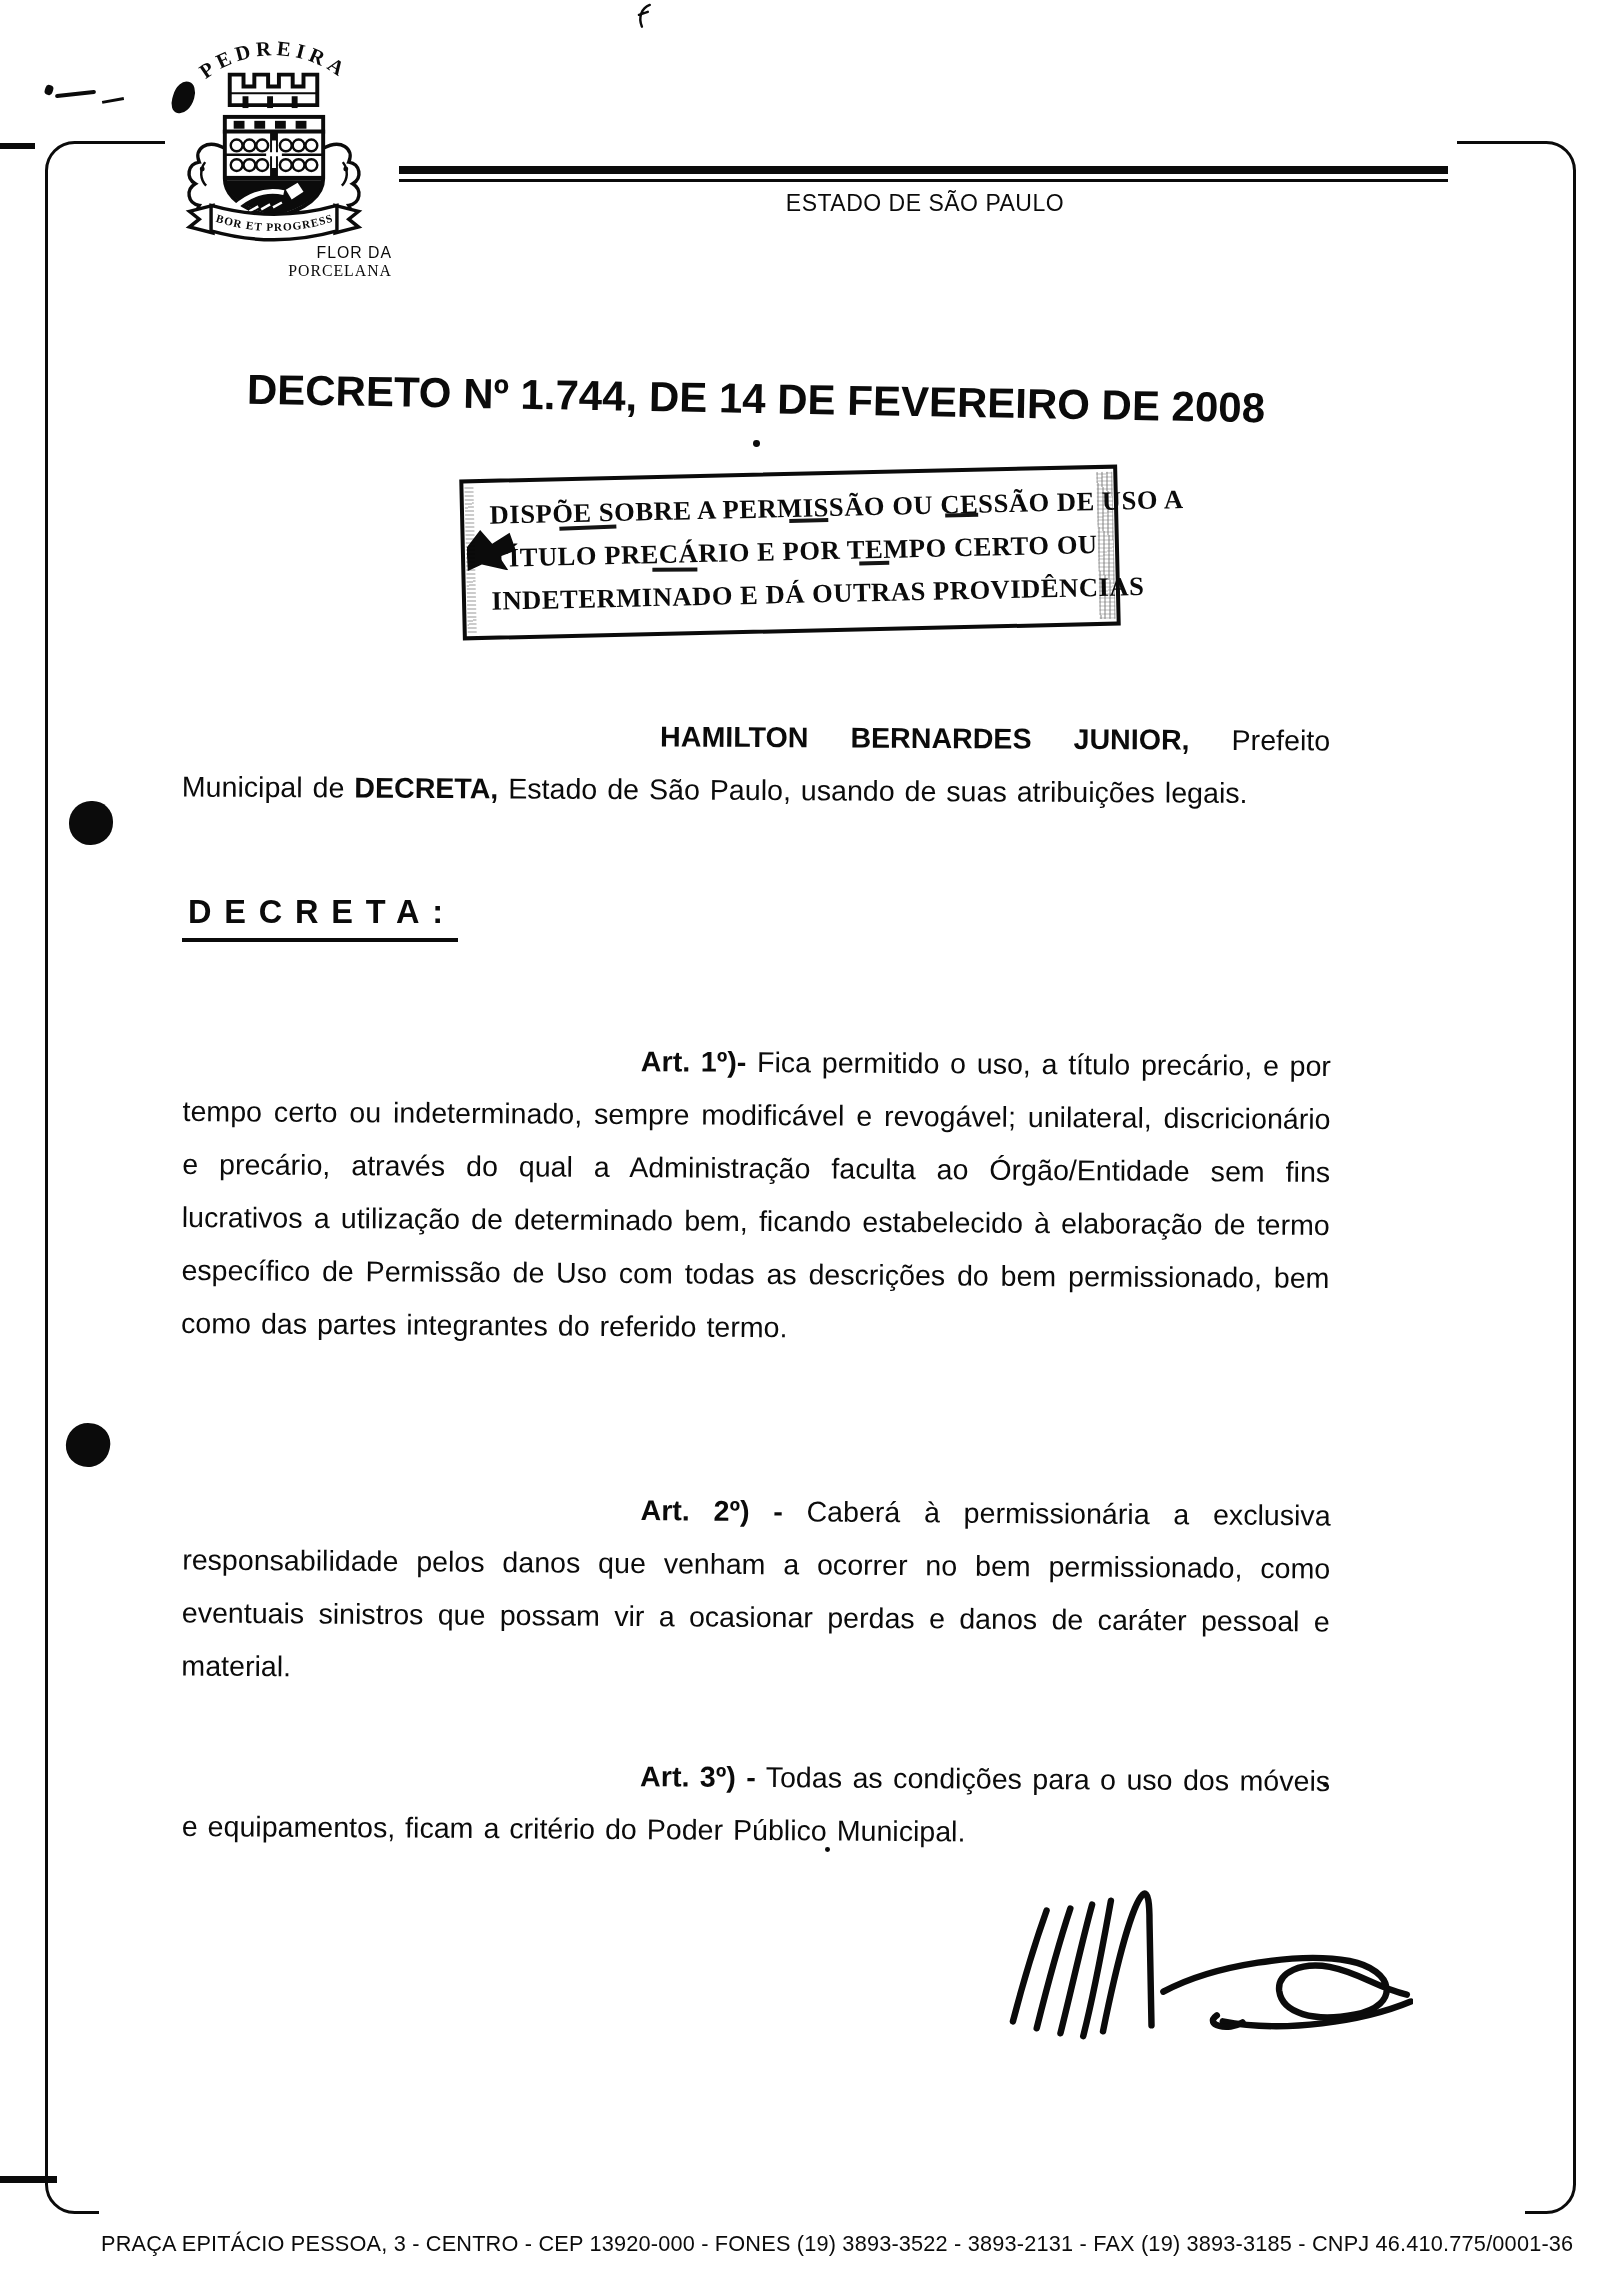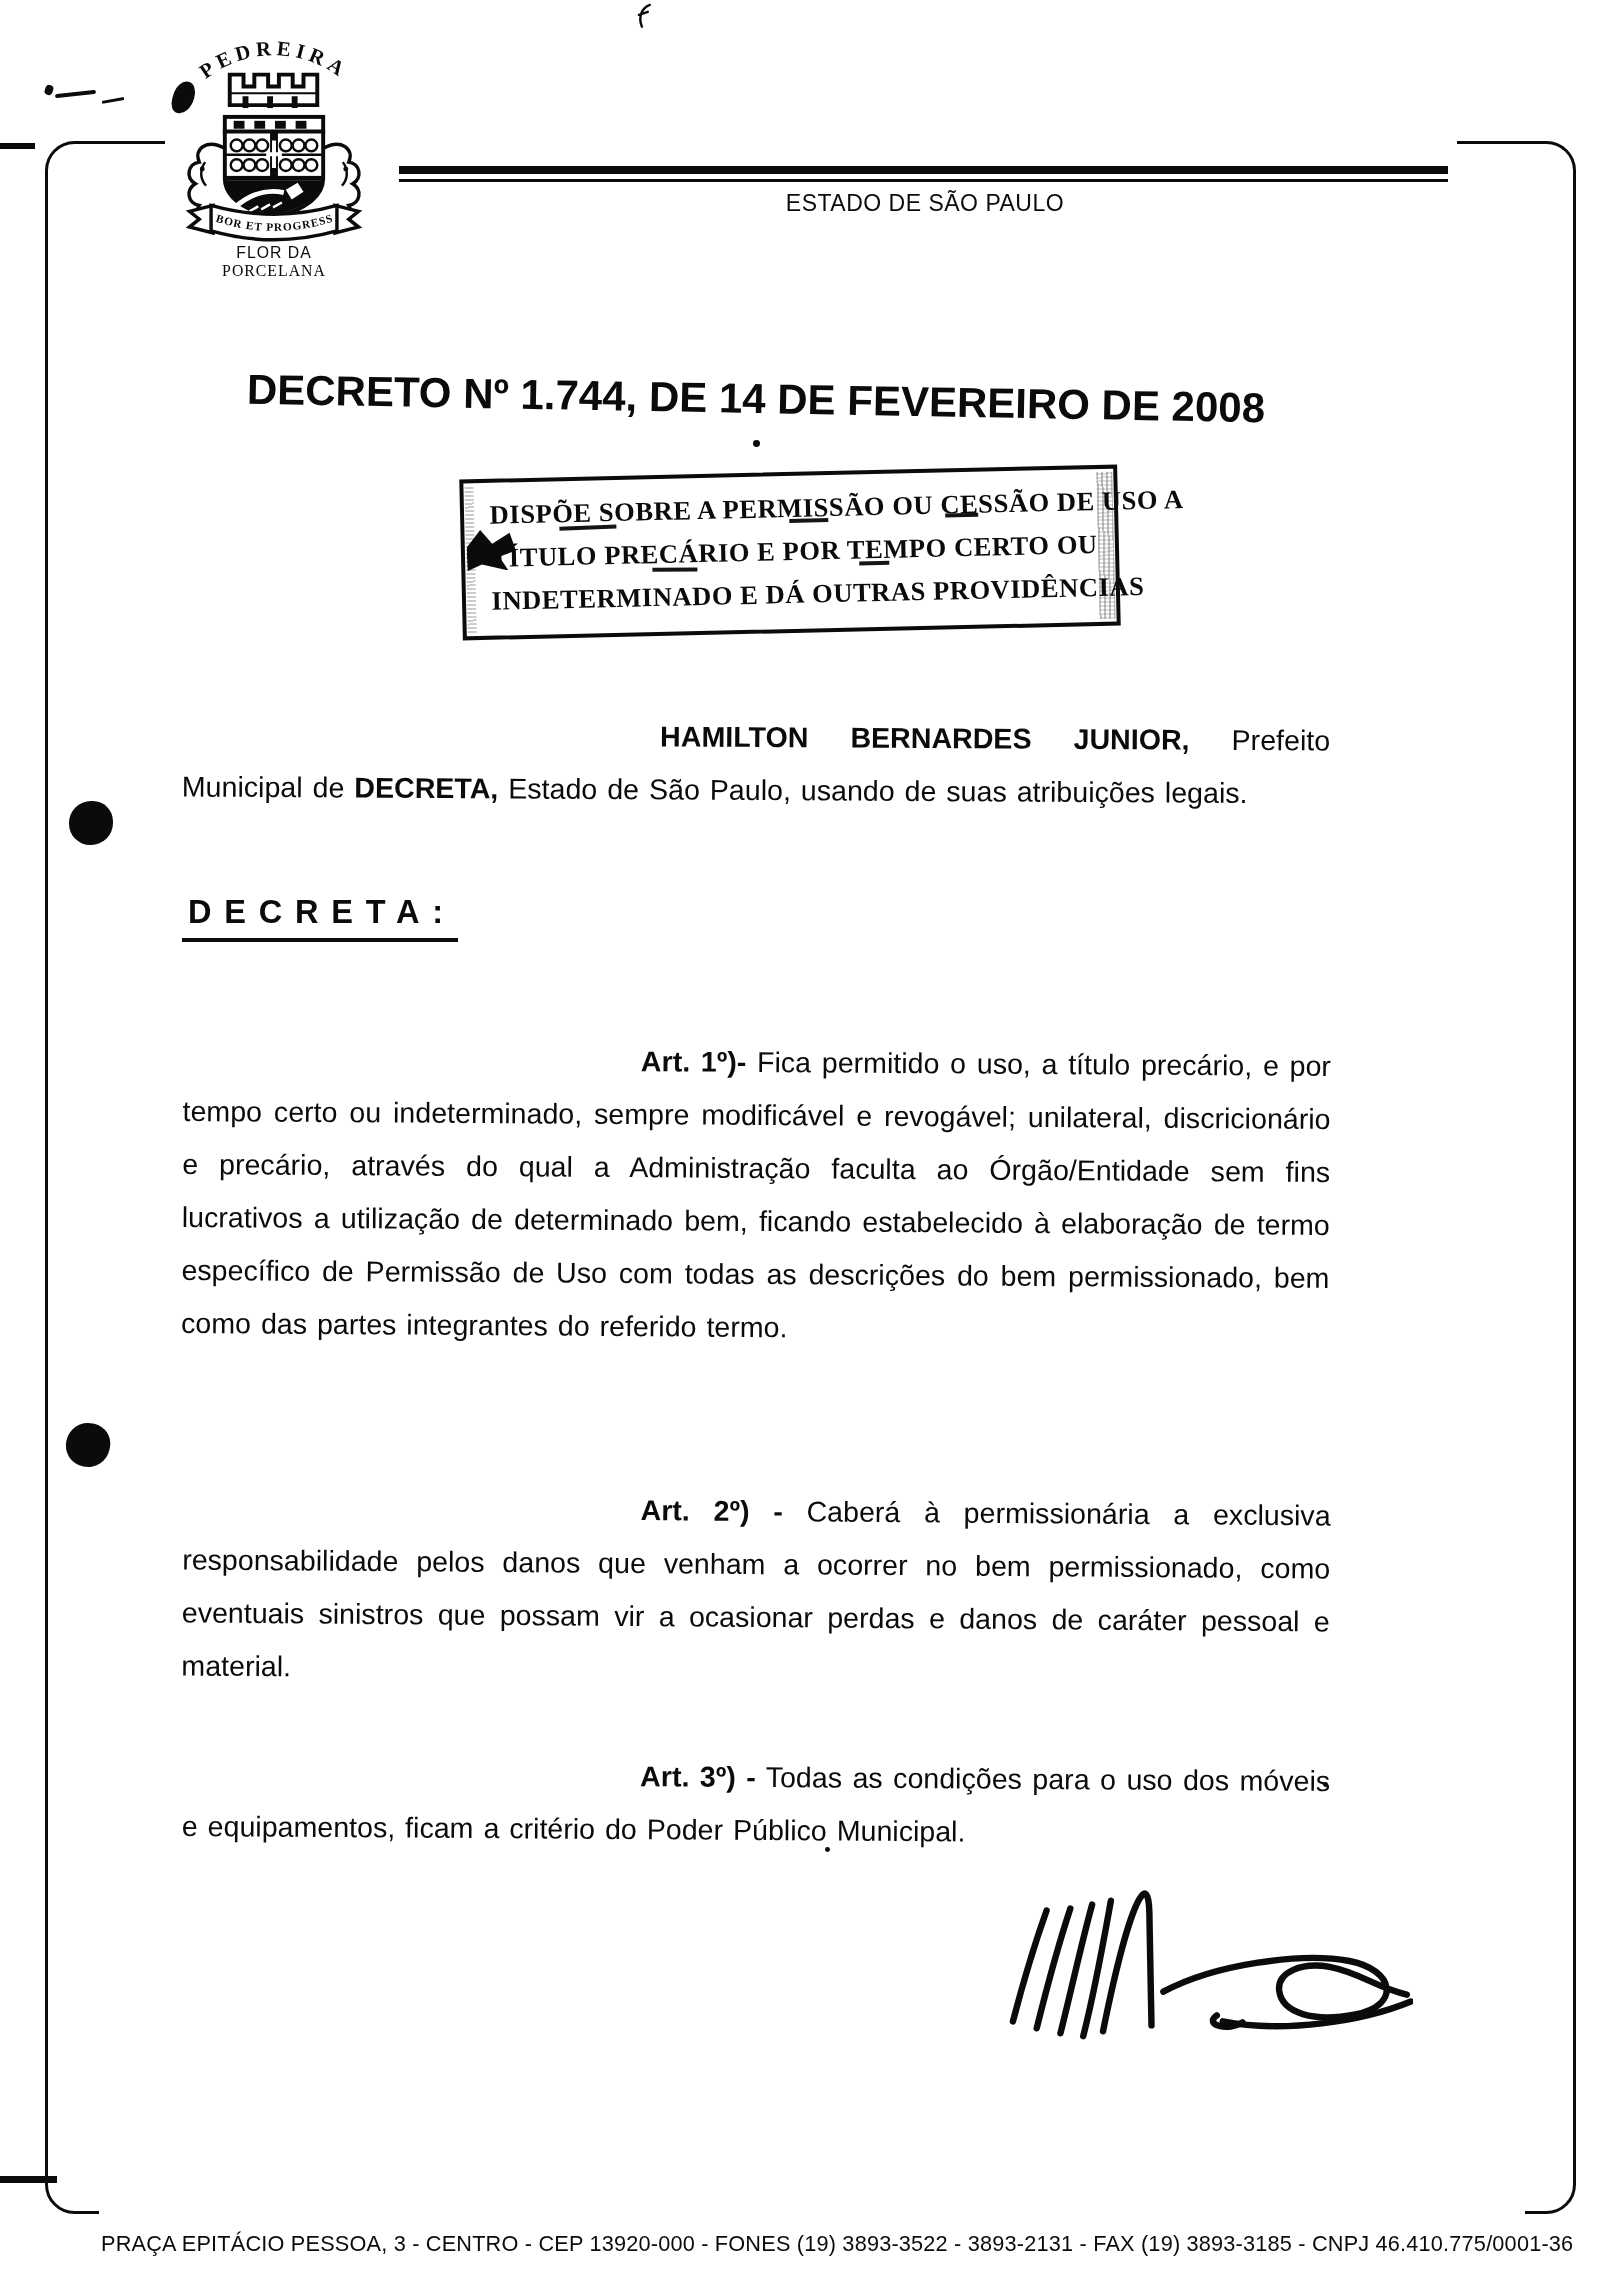--- a/index.html
+++ b/index.html
@@ -17,21 +17,21 @@
   .cover{background:#ffffff;}
   .cover-top{left:165px; top:133px; width:1292px; height:19.7px;}
   .cover-bottom{left:99px; top:2203px; width:1426px; height:19.7px;}
   
   .hole{width:44px;height:44px;background:#0b0b0b;border-radius:50% 46% 50% 48%;}
   .hole-1{left:69px;top:801px;}
   .hole-2{left:66px;top:1423px;transform:rotate(12deg);}
   
   .crest-wrap{left:156px; top:27.6px; width:236px; height:264px;}
   .crest-svg{display:block;}
-  .crest-cap{left:0; width:236px; text-align:center; letter-spacing:1px; font-size:15.8px; color:#0b0b0b;}
+  .crest-cap{left:0; width:236px; text-align:right; letter-spacing:1px; font-size:15.8px; color:#0b0b0b;}
   .cap1{top:216px;}
   .cap2{top:234px;font-family:Liberation Serif, serif;}
   .org-name{
     left:402px; top:97px; width:1046px;
     font-size:56px; font-weight:bold; letter-spacing:0px; white-space:nowrap;
   }
   .rule-thick{left:399px; top:166px; width:1049px; height:7.9px; background:#0b0b0b;}
   .rule-thin {left:399px; top:179px; width:1049px; height:3px; background:#0b0b0b;}
   .state-line{left:402px; top:190px; width:1046px; text-align:center; font-size:23px; letter-spacing:0.5px;}
   

